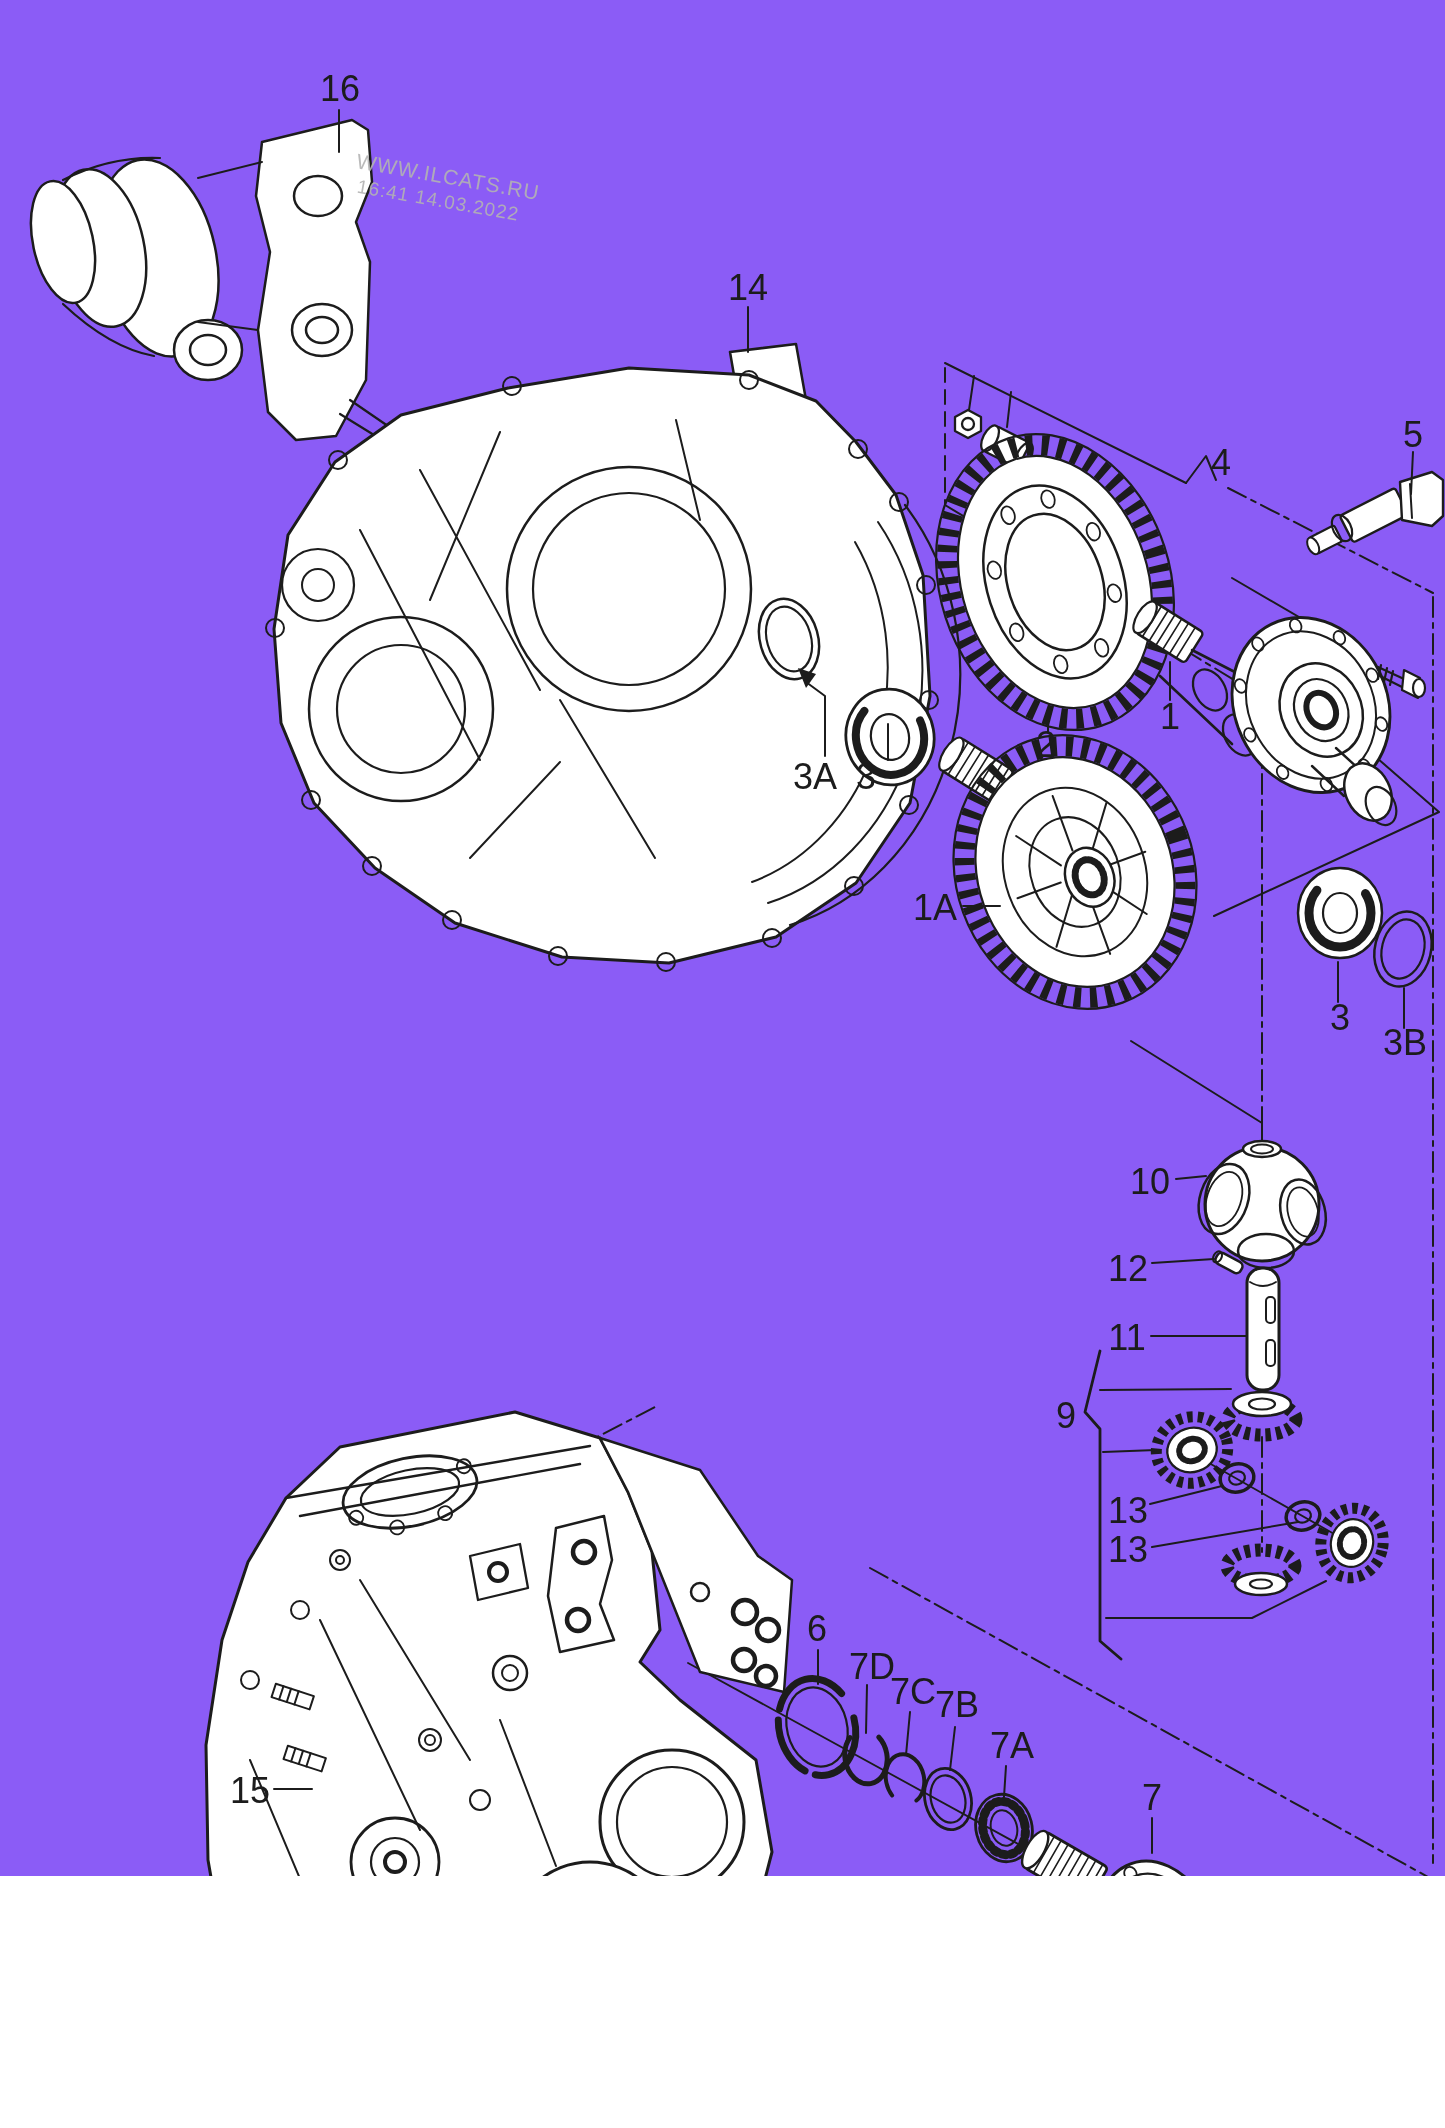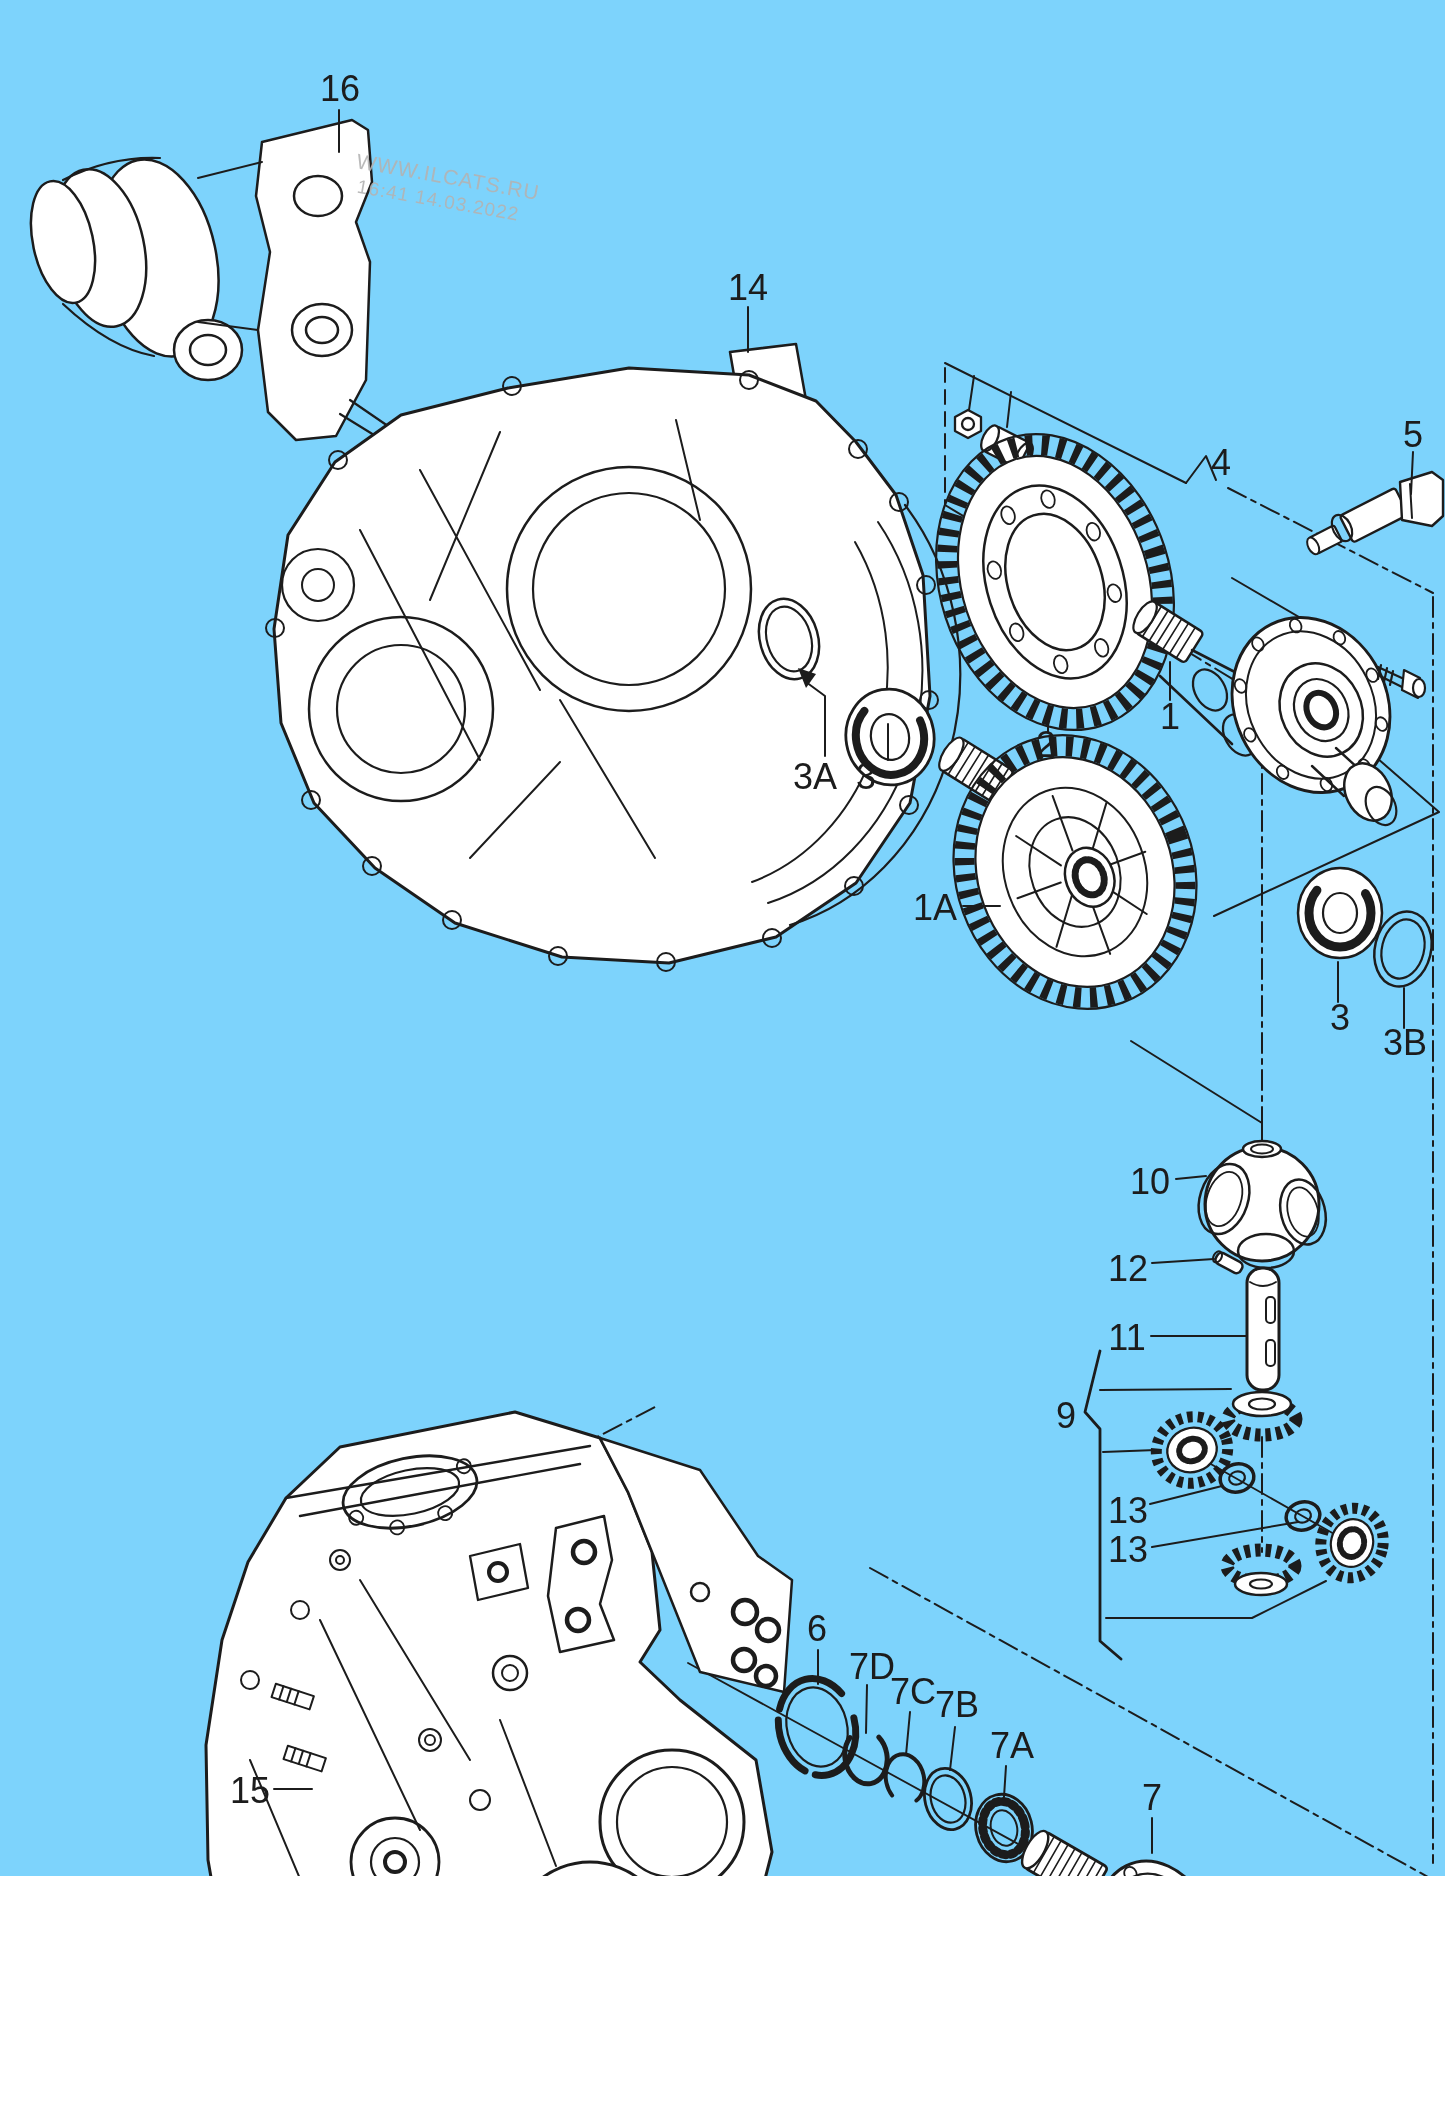--- a/index.html
+++ b/index.html
@@ -1,16 +1,16 @@
 <!DOCTYPE html>
 <html><head>
 <meta charset="utf-8">
 <style>
   html,body{margin:0;padding:0;background:#ffffff;}
-  .stage{position:relative;width:1445px;height:1876px;background:#7dd3fc;overflow:hidden;}
+  .stage{position:relative;width:1445px;height:1876px;background:#8b5cf6;overflow:hidden;}
   svg{position:absolute;left:0;top:0;}
   .ln{stroke:#1c1c1c;fill:none;stroke-linecap:round;stroke-linejoin:round;}
   .fw{fill:#ffffff;}
   .teeth{stroke-linecap:butt;}
   .lbl{font-family:"Liberation Sans",sans-serif;font-size:36px;fill:#1c1c1c;stroke:none;text-anchor:middle;}
   .wm1{font-family:"Liberation Sans",sans-serif;font-size:21px;fill:#b3b3b3;stroke:none;letter-spacing:1px;}
   .wm2{font-family:"Liberation Sans",sans-serif;font-size:19px;fill:#b3b3b3;stroke:none;letter-spacing:1px;}
   .dash{stroke-dasharray:20 6 5 6;}
   .dsh2{stroke-dasharray:14 8;}
 </style>

